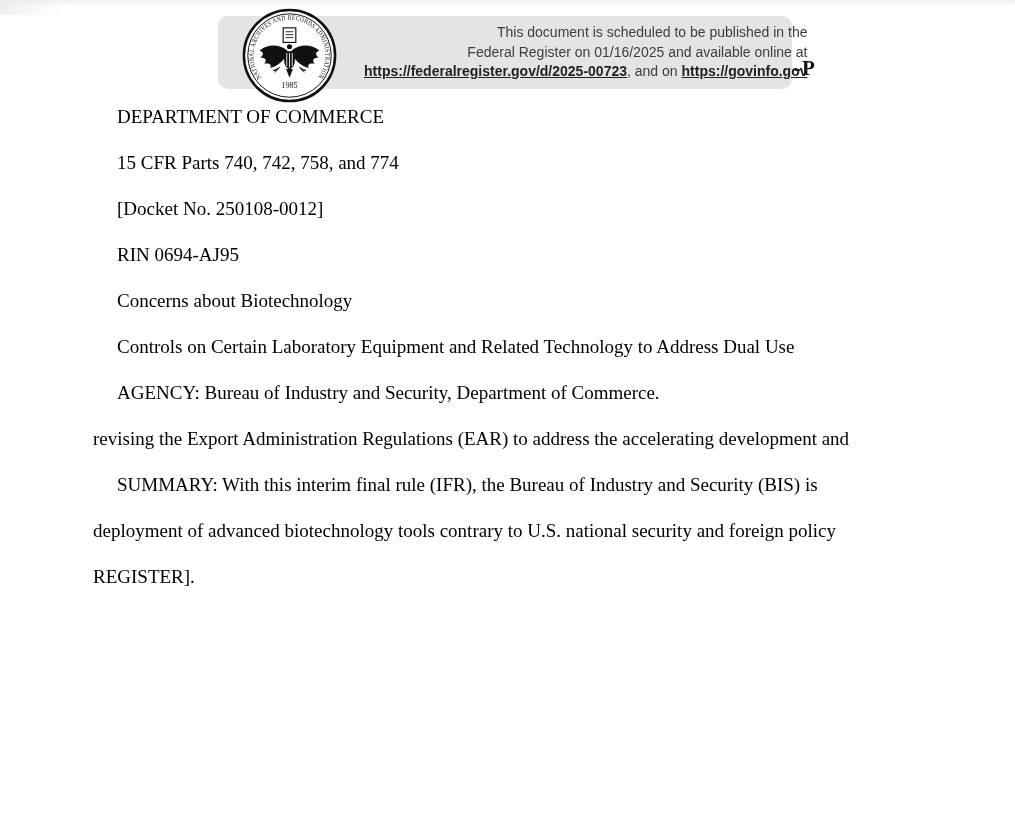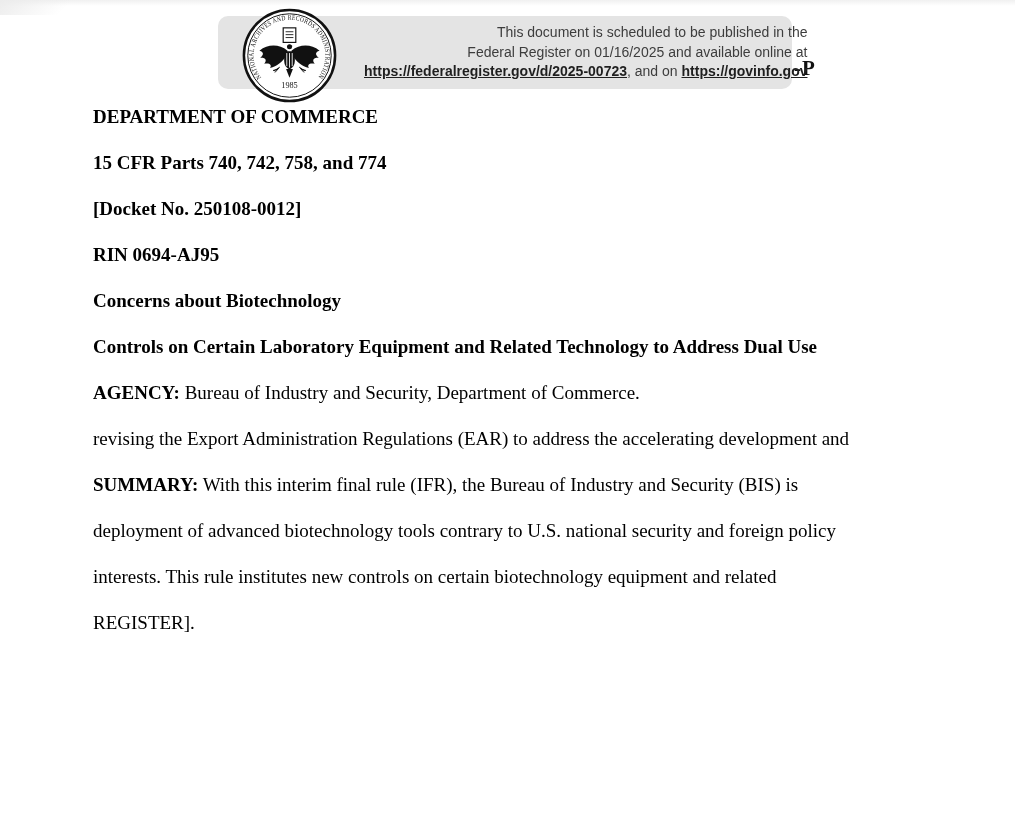--- a/index.html
+++ b/index.html
@@ -51,21 +51,21 @@
   .doc {
     position: absolute; left: 93px; top: 94px;
     width: 860px;
     color: #000;
     font-size: 19px;
   }
   .doc-line {
     height: 46px; line-height: 46px;
     white-space: nowrap;
   }
-  .b { font-weight: bold; }
+  .b { font-weight: normal; margin-left: 24px; }
 </style>
 </head>
 <body>
 
 <div class="top-shade"></div>
 <div class="corner-shade"></div>
 
 <div class="billing-suffix">-P</div>
 
 <div class="banner"></div>
@@ -117,15 +117,14 @@
   <div class="doc-line b">DEPARTMENT OF COMMERCE</div>
   <div class="doc-line b">15 CFR Parts 740, 742, 758, and 774</div>
   <div class="doc-line b">[Docket No. 250108-0012]</div>
   <div class="doc-line b">RIN 0694-AJ95</div>
   <div class="doc-line b">Concerns about Biotechnology</div>
   <div class="doc-line b">Controls on Certain Laboratory Equipment and Related Technology to Address Dual Use</div>
   <div class="doc-line"><span class="b">AGENCY:</span><span> Bureau of Industry and Security, Department of Commerce.</span></div>
   <div class="doc-line">revising the Export Administration Regulations (EAR) to address the accelerating development and</div>
   <div class="doc-line"><span class="b">SUMMARY:</span><span> With this interim final rule (IFR), the Bureau of Industry and Security (BIS) is</span></div>
   <div class="doc-line">deployment of advanced biotechnology tools contrary to U.S. national security and foreign policy</div>
-  <div class="doc-line">interests. This rule institutes new controls on certain biotechnology equipment and related</div>
   <div class="doc-line">REGISTER].</div>
 </div>
 
 </body></html>

